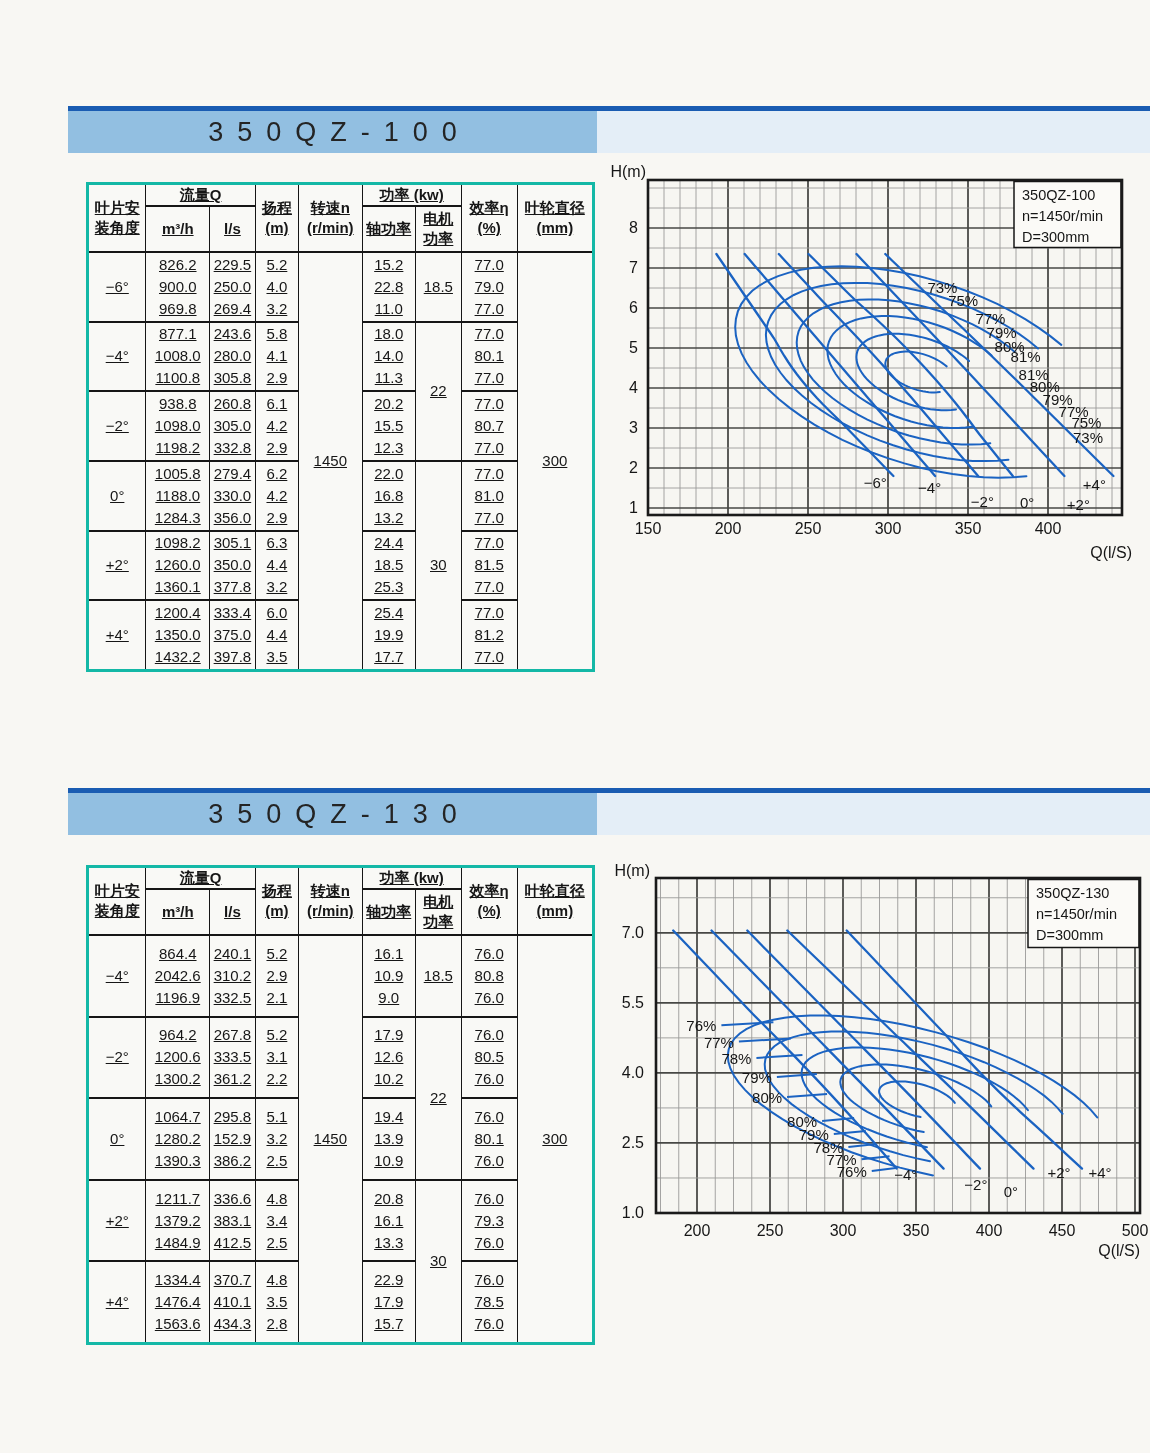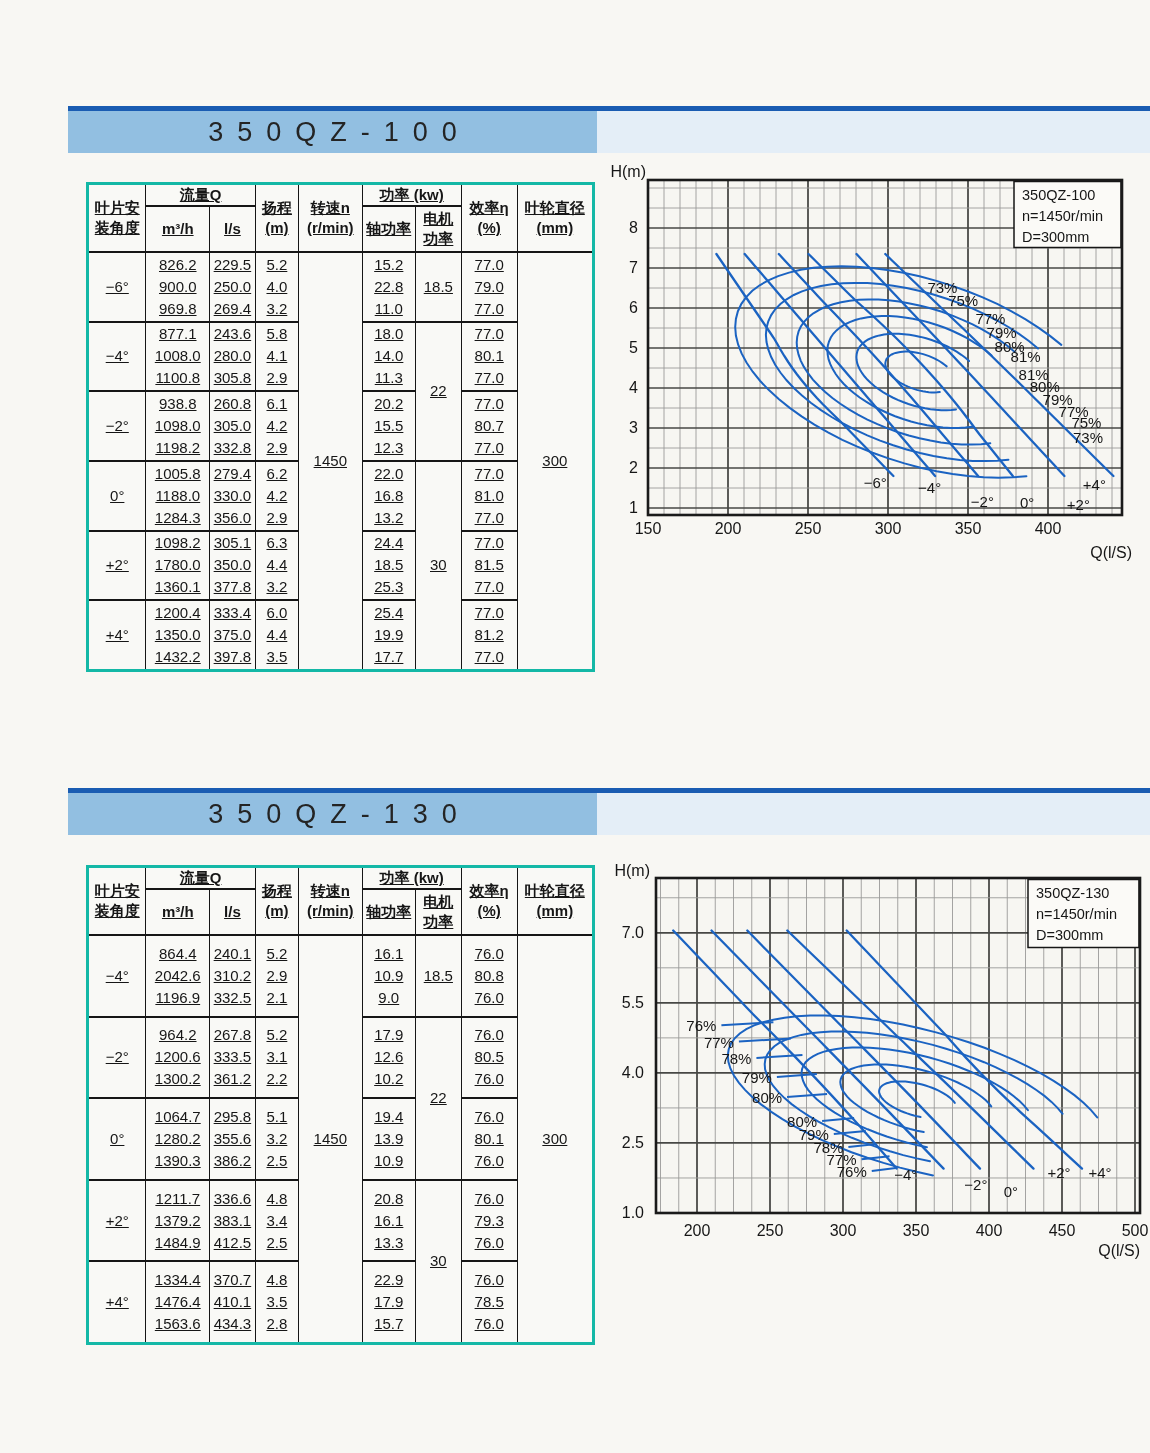--- a/index.html
+++ b/index.html
@@ -157,21 +157,21 @@
 16.8
 13.2</td>
             <td rowspan="3">30</td>
             <td>77.0
 81.0
 77.0</td>
           </tr>
           <tr>
             <td>+2°</td>
             <td>1098.2
-1780.0
+1260.0
 1360.1</td>
             <td>305.1
 350.0
 377.8</td>
             <td>6.3
 4.4
 3.2</td>
             <td>24.4
 18.5
 25.3</td>
@@ -410,21 +410,21 @@
             <td>76.0
 80.5
 76.0</td>
           </tr>
           <tr>
             <td>0°</td>
             <td>1064.7
 1280.2
 1390.3</td>
             <td>295.8
-355.6
+152.9
 386.2</td>
             <td>5.1
 3.2
 2.5</td>
             <td>19.4
 13.9
 10.9</td>
             <td>76.0
 80.1
 76.0</td>

